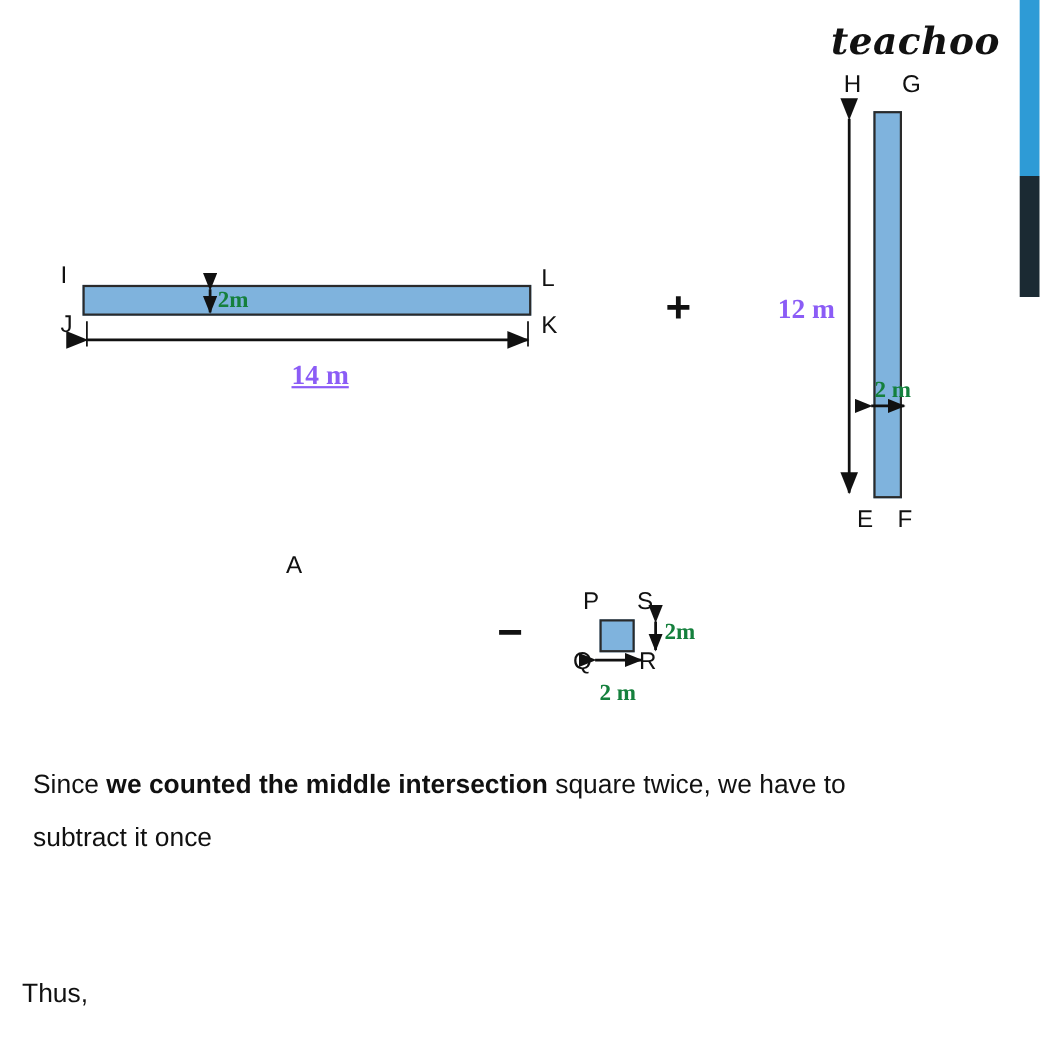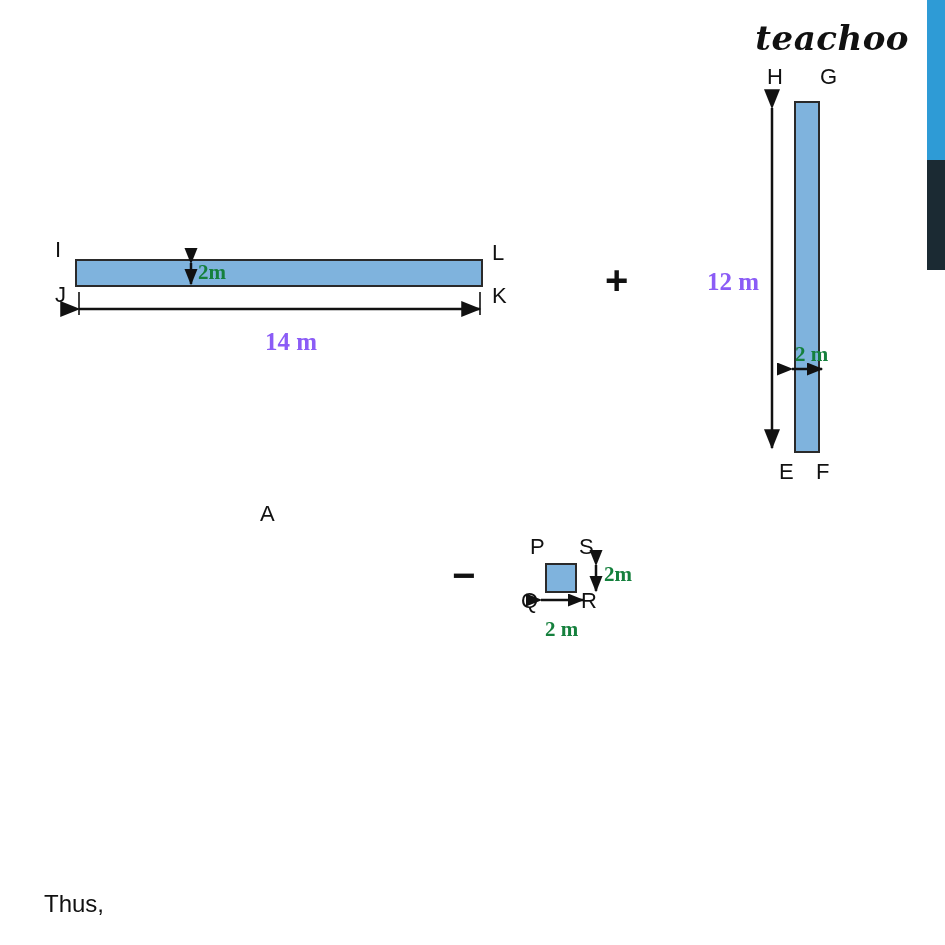--- a/index.html
+++ b/index.html
@@ -79,21 +79,21 @@
   <div class="brand">teachoo</div>
 
   <div class="bar" style="left:75px;top:259px;width:408px;height:28px;"></div>
 
   <div class="lbl" style="left:55px;top:237px;">I</div>
   <div class="lbl" style="left:55px;top:282px;">J</div>
   <div class="lbl" style="left:492px;top:240px;">L</div>
   <div class="lbl" style="left:492px;top:283px;">K</div>
 
   <div class="dim" style="left:198px;top:260px;">2m</div>
-  <div class="dim-lg" style="left:265px;top:328px;">14 m</div>
+  <div class="dim-lg" style="left:265px;top:328px;text-decoration:underline;">14 m</div>
 
   <div class="op" style="left:605px;top:258px;">+</div>
 
   <div class="bar" style="left:794px;top:101px;width:26px;height:352px;"></div>
 
   <div class="lbl" style="left:767px;top:64px;">H</div>
   <div class="lbl" style="left:820px;top:64px;">G</div>
   <div class="lbl" style="left:779px;top:459px;">E</div>
   <div class="lbl" style="left:816px;top:459px;">F</div>
 
@@ -138,16 +138,20 @@
 
     <line x1="772" y1="108" x2="772" y2="448" stroke="#111" stroke-width="2.5" marker-start="url(#ah2)" marker-end="url(#ah)"></line>
 
     <line x1="792" y1="369" x2="822" y2="369" stroke="#111" stroke-width="2.5" marker-start="url(#ahs2)" marker-end="url(#ahs)"></line>
 
     <line x1="596" y1="565" x2="596" y2="591" stroke="#111" stroke-width="2.5" marker-start="url(#ahs2)" marker-end="url(#ahs)"></line>
 
     <line x1="541" y1="600" x2="583" y2="600" stroke="#111" stroke-width="2.5" marker-start="url(#ahs2)" marker-end="url(#ahs)"></line>
   </svg>
 
+  <div class="para" style="left:30px;top:690px;width:890px;">
+    <span>Since </span><b>we counted the middle intersection</b><span> square twice,  we have to</span>
+    <div>subtract it once</div>
+  </div>
 
-  <div class="para" style="left:44px;top:880px;">Thus,</div>
+  <div class="para" style="left:20px;top:880px;">Thus,</div>
 
 </div>
 
 </body></html>

